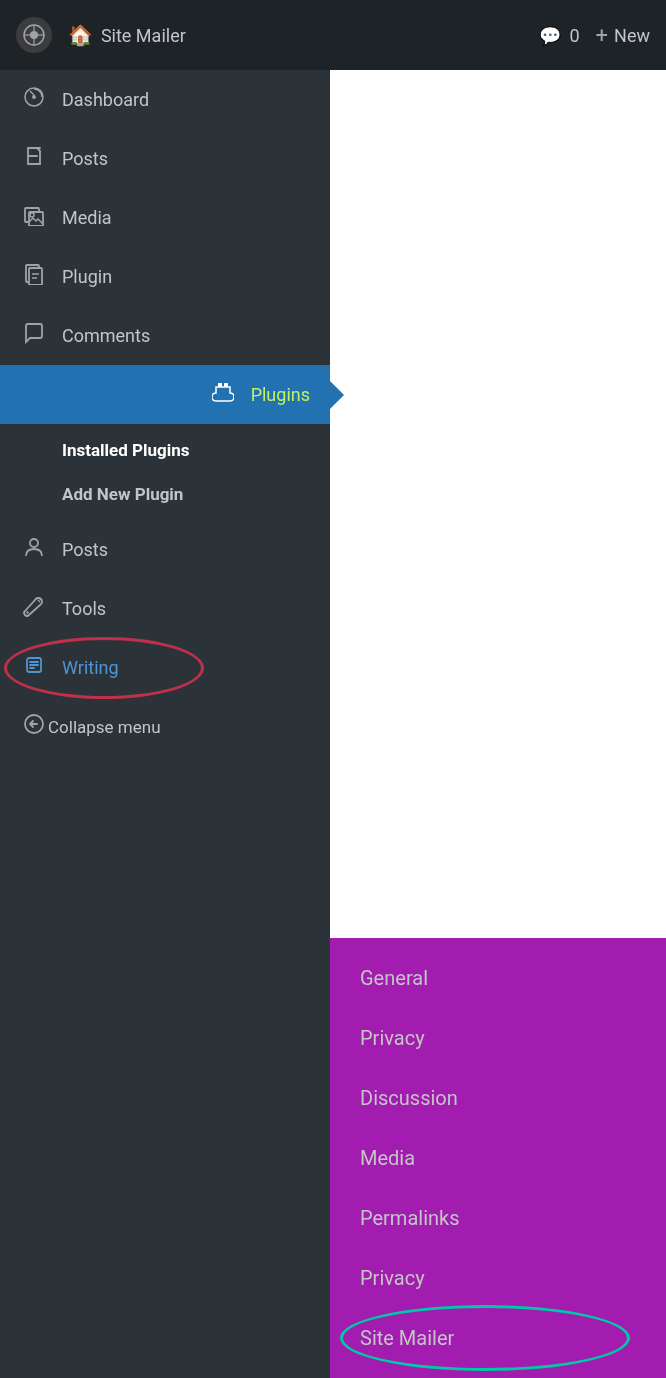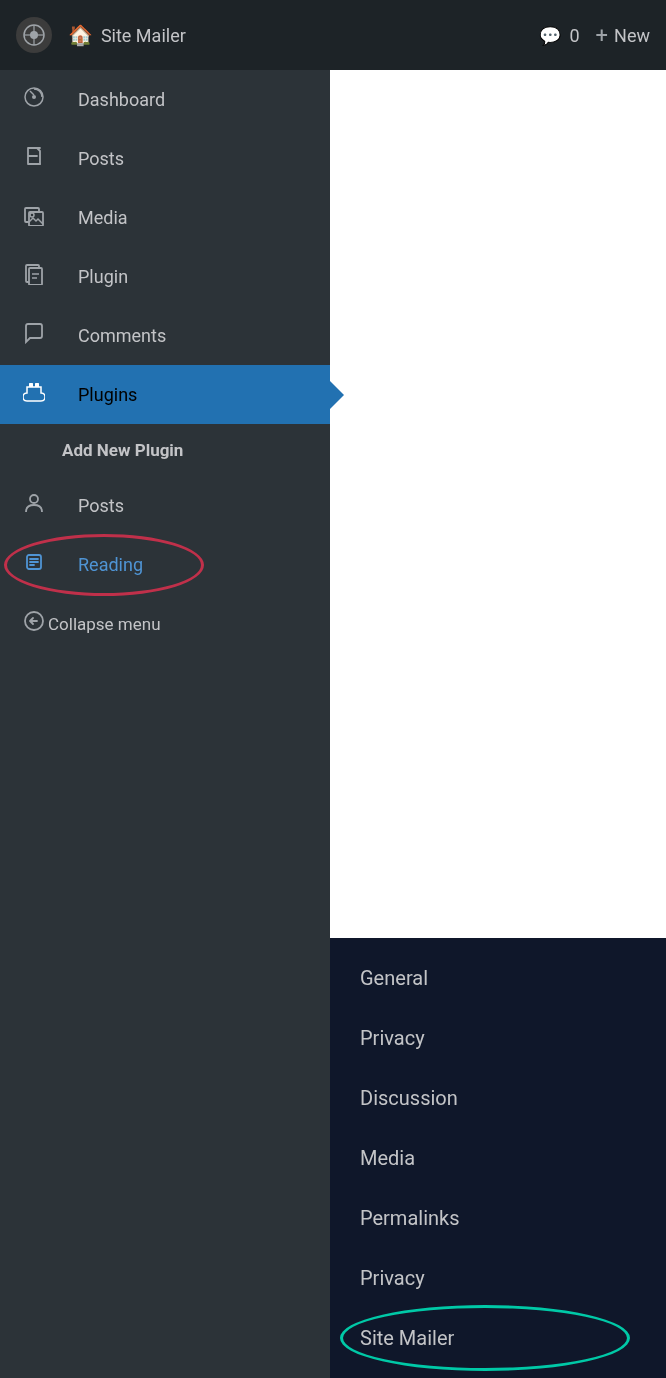--- a/index.html
+++ b/index.html
@@ -80,36 +80,37 @@
       width: 330px;
       background: #2c3338;
       flex-shrink: 0;
       display: flex;
       flex-direction: column;
     }
 
     .sidebar-item {
       display: flex;
       align-items: center;
-      gap: 30px;
+      gap: 14px;
       padding: 16px 20px;
       color: #c3c4c7;
       font-size: 18px;
       cursor: pointer;
       position: relative;
     }
     .sidebar-item .item-icon {
       font-size: 22px;
       color: #9ea3a8;
       width: 28px;
       text-align: center;
     }
     .sidebar-item.active {
       background: #2271b1;
-      color: #000000;
+      color: #bef264;
+      justify-content: flex-end;
     }
     .sidebar-item.active .item-icon {
       color: #fff;
     }
     .sidebar-item.active::after {
       content: '';
       position: absolute;
       right: -14px;
       top: 50%;
       transform: translateY(-50%);
@@ -182,21 +183,21 @@
 
     
     .white-content {
       background: #fff;
       flex: 1;
       min-height: 580px;
     }
 
     
     .settings-dropdown {
-      background: #0f172a;
+      background: #a21caf;
       padding: 10px 0;
     }
     .settings-dropdown-item {
       padding: 18px 30px;
       color: #c3c4c7;
       font-size: 20px;
       cursor: pointer;
       display: block;
     }
     .settings-dropdown-item.site-mailer-item {
@@ -307,47 +308,60 @@
         <svg width="22" height="22" viewBox="0 0 22 22" fill="none">
           <rect x="6" y="2" width="4" height="4" rx="0.5" fill="#fff"></rect>
           <rect x="12" y="2" width="4" height="4" rx="0.5" fill="#fff"></rect>
           <path d="M4 6 L18 6 L18 12 Q22 12 22 16 Q22 20 18 20 L4 20 Q0 20 0 16 Q0 12 4 12 Z" stroke="#fff" stroke-width="1.5" fill="none"></path>
         </svg>
       </span>
       <span>Plugins</span>
     </div>
 
     <div class="sidebar-submenu">
+      <div class="submenu-item active-sub">
+        <span>Installed Plugins</span>
+      </div>
       <div class="submenu-item">
         <span>Add New Plugin</span>
       </div>
     </div>
 
     <div class="sidebar-item">
       <span class="item-icon">
         <svg width="22" height="22" viewBox="0 0 22 22" fill="none">
           <circle cx="11" cy="7" r="4" stroke="#9ea3a8" stroke-width="1.8"></circle>
           <path d="M3 20 Q3 13 11 13 Q19 13 19 20" stroke="#9ea3a8" stroke-width="1.8" fill="none"></path>
         </svg>
       </span>
       <span>Posts</span>
     </div>
 
+    <div class="sidebar-item">
+      <span class="item-icon">
+        <svg width="22" height="22" viewBox="0 0 22 22" fill="none">
+          <path d="M15 3 Q19 3 19 7 Q19 9 17 10 L6 20 Q4 22 2 20 Q0 18 2 16 L12 5 Q13 3 15 3 Z" stroke="#9ea3a8" stroke-width="1.8" fill="none"></path>
+          <circle cx="4.5" cy="17.5" r="1.2" fill="#9ea3a8"></circle>
+          <line x1="15" y1="5" x2="17" y2="7" stroke="#9ea3a8" stroke-width="1.5"></line>
+        </svg>
+      </span>
+      <span>Tools</span>
+    </div>
 
     <div class="sidebar-item settings-item" style="position:relative;">
       <div class="settings-circle"></div>
       <span class="item-icon">
         <svg width="22" height="22" viewBox="0 0 22 22" fill="none">
           <rect x="4" y="4" width="14" height="14" rx="2" stroke="#4f94d4" stroke-width="1.8"></rect>
           <line x1="7" y1="8" x2="15" y2="8" stroke="#4f94d4" stroke-width="1.8" stroke-linecap="round"></line>
           <line x1="7" y1="11" x2="15" y2="11" stroke="#4f94d4" stroke-width="1.8" stroke-linecap="round"></line>
           <line x1="7" y1="14" x2="11" y2="14" stroke="#4f94d4" stroke-width="1.8" stroke-linecap="round"></line>
         </svg>
       </span>
-      <span style="color:#4f94d4;">Reading</span>
+      <span style="color:#4f94d4;">Writing</span>
     </div>
 
     <div class="collapse-menu">
       <span class="item-icon">
         <svg width="22" height="22" viewBox="0 0 22 22" fill="none">
           <circle cx="11" cy="11" r="9" stroke="#9ea3a8" stroke-width="1.8"></circle>
           <path d="M14 11 L8 11 M10 8 L7 11 L10 14" stroke="#9ea3a8" stroke-width="1.8" stroke-linecap="round" stroke-linejoin="round"></path>
         </svg>
       </span>
       <span>Collapse menu</span>

